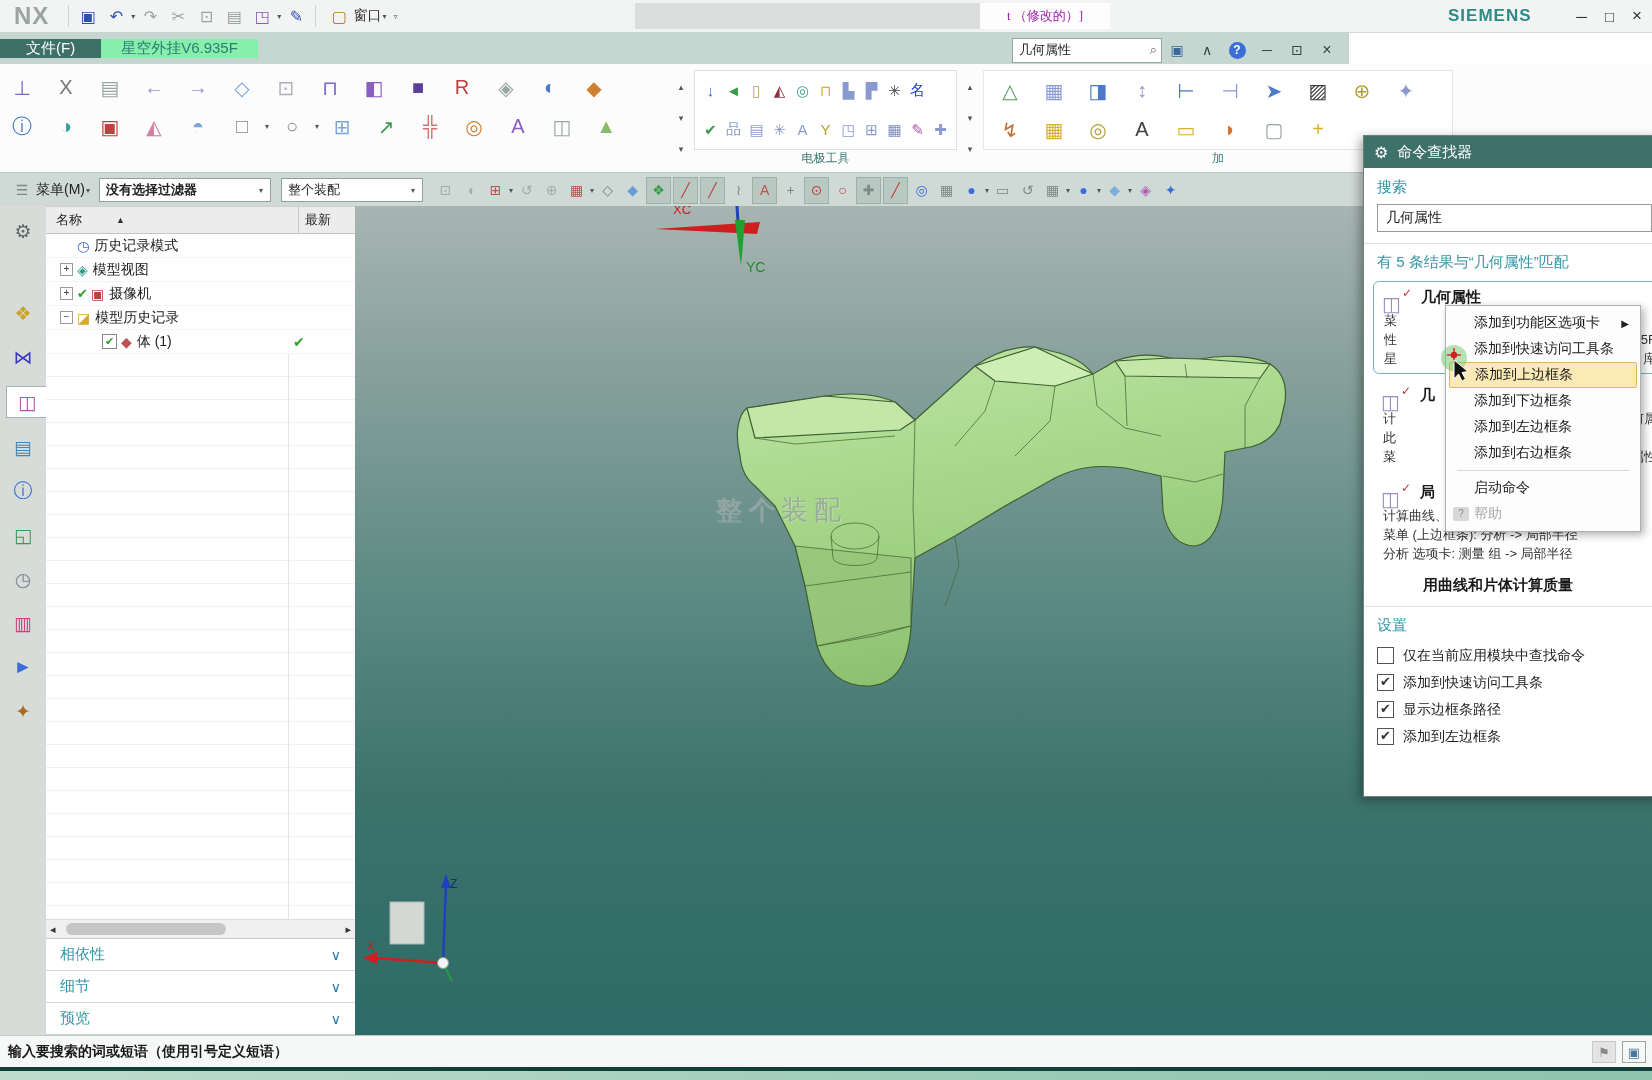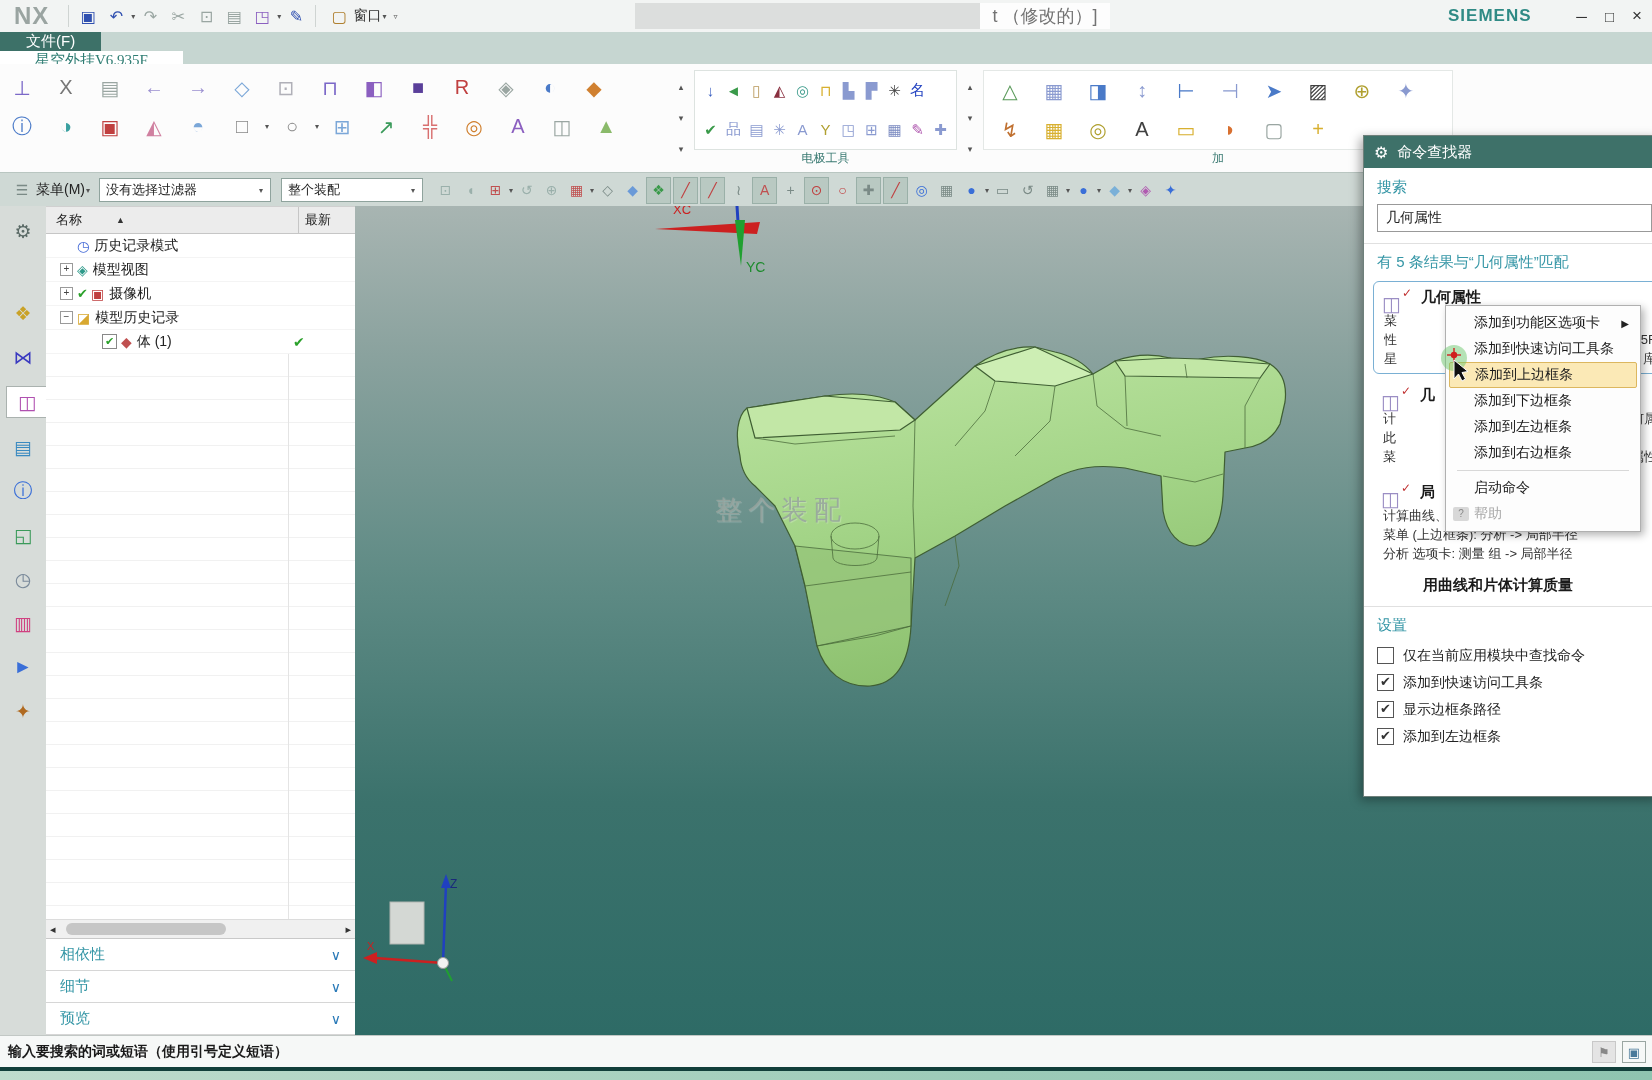--- a/index.html
+++ b/index.html
@@ -8,28 +8,28 @@
   .abs{position:absolute;}
   
   .titlebar{left:0;top:0;width:1652px;height:32px;background:#f2f4f3;border-bottom:1px solid #d5d9d7;display:flex;align-items:center;}
   .nx-logo{font-size:24px;font-weight:bold;color:#9aa4a1;letter-spacing:1px;padding:0 14px;}
   .tb-sep{width:1px;height:22px;background:#cfd4d2;margin:0 5px;}
   .qa{display:flex;align-items:center;}
   .qic{width:24px;height:24px;display:inline-flex;align-items:center;justify-content:center;font-size:16px;margin:0 2px;}
   .dd{font-size:8px;color:#555;margin:0 1px;}
   .win-menu{display:flex;align-items:center;font-size:14px;color:#333;margin-left:4px;}
   .ghost-block{left:635px;top:3px;width:345px;height:26px;background:#dcdedd;}
-  .title-box{left:980px;top:3px;width:130px;height:26px;background:#fdfdfd;display:flex;align-items:center;justify-content:center;font-size:18px;color:#737373;}
+  .title-box{left:980px;top:3px;width:130px;height:26px;background:#fdfdfd;display:flex;align-items:center;justify-content:center;font-size:13px;color:#a21caf;font-family:Liberation Serif, serif;}
   .brand{left:1448px;top:6px;font-size:17px;font-weight:bold;color:#2f8a85;letter-spacing:1px;}
   .winctl{right:10px;top:0;height:32px;display:flex;align-items:center;gap:18px;font-size:15px;color:#333;}
   
-  .tabrow{left:0;top:32px;width:1652px;height:32px;background:#c6d6d1;display:flex;align-items:flex-start;flex-direction:column;}
+  .tabrow{left:0;top:32px;width:1349px;height:32px;background:#c6d6d1;display:flex;align-items:center;}
   .tab{display:flex;align-items:center;padding:0 17px;font-size:15px;color:#1d3b36;}
   .tab.file{background:#3d7168;color:#fff;padding:0 26px;}
-  .tab.plugin{background:#ffffff;color:#2f7d73;padding:0 35px;font-family:Liberation Serif, serif;}
+  .tab.plugin{background:#86efac;color:#2f7d73;padding:0 20px;}
   .tr-spacer{flex:1;}
   .tr-search{width:142px;height:23px;background:#fff;border:1px solid #93a8a2;margin-top:4px;display:flex;align-items:center;font-size:13px;padding-left:6px;}
   .tr-search .mag{margin-left:auto;margin-right:4px;color:#666;font-size:13px;}
   .tr-ic{width:24px;height:24px;margin:4px 3px 0 3px;display:inline-flex;align-items:center;justify-content:center;font-size:14px;color:#2e4a45;}
   .help-ic{background:#3a6fd8;color:#fff;border-radius:50%;width:17px;height:17px;font-size:12px;font-weight:bold;display:inline-flex;align-items:center;justify-content:center;}
   
   .ribbon{left:0;top:64px;width:1652px;height:108px;background:#fcfcfc;border-bottom:1px solid #c9cecc;display:flex;}
   .rgroup{display:flex;flex-direction:column;padding-top:4px;}
   .rrow{display:flex;align-items:center;height:39px;}
   .ric{width:34px;height:34px;display:inline-flex;align-items:center;justify-content:center;font-size:20px;margin:0 5px;}
@@ -271,21 +271,21 @@
     <div class="rlabel">加</div>
   </div>
 </div>
 
 <div class="abs selbar">
   <span class="menu-btn">
     <span class="qic" style="color:#7a8a86;font-size:14px;">☰</span>
     <span>菜单(M)</span>
     <span class="dd">▾</span>
   </span>
-  <span class="drop" style="width:158px;">
+  <span class="drop" style="width:158px;font-weight:bold;">
     <span>没有选择过滤器</span>
     <span class="dd">▾</span>
   </span>
   <span class="drop" style="width:128px;">
     <span>整个装配</span>
     <span class="dd">▾</span>
   </span>
   <span id="sel-icons" style="display:flex;align-items:center;">
       <span class="sic" style="color: rgb(154, 176, 171);">⊡</span>
       <span class="sic" style="color: rgb(154, 176, 171);">◖</span>

